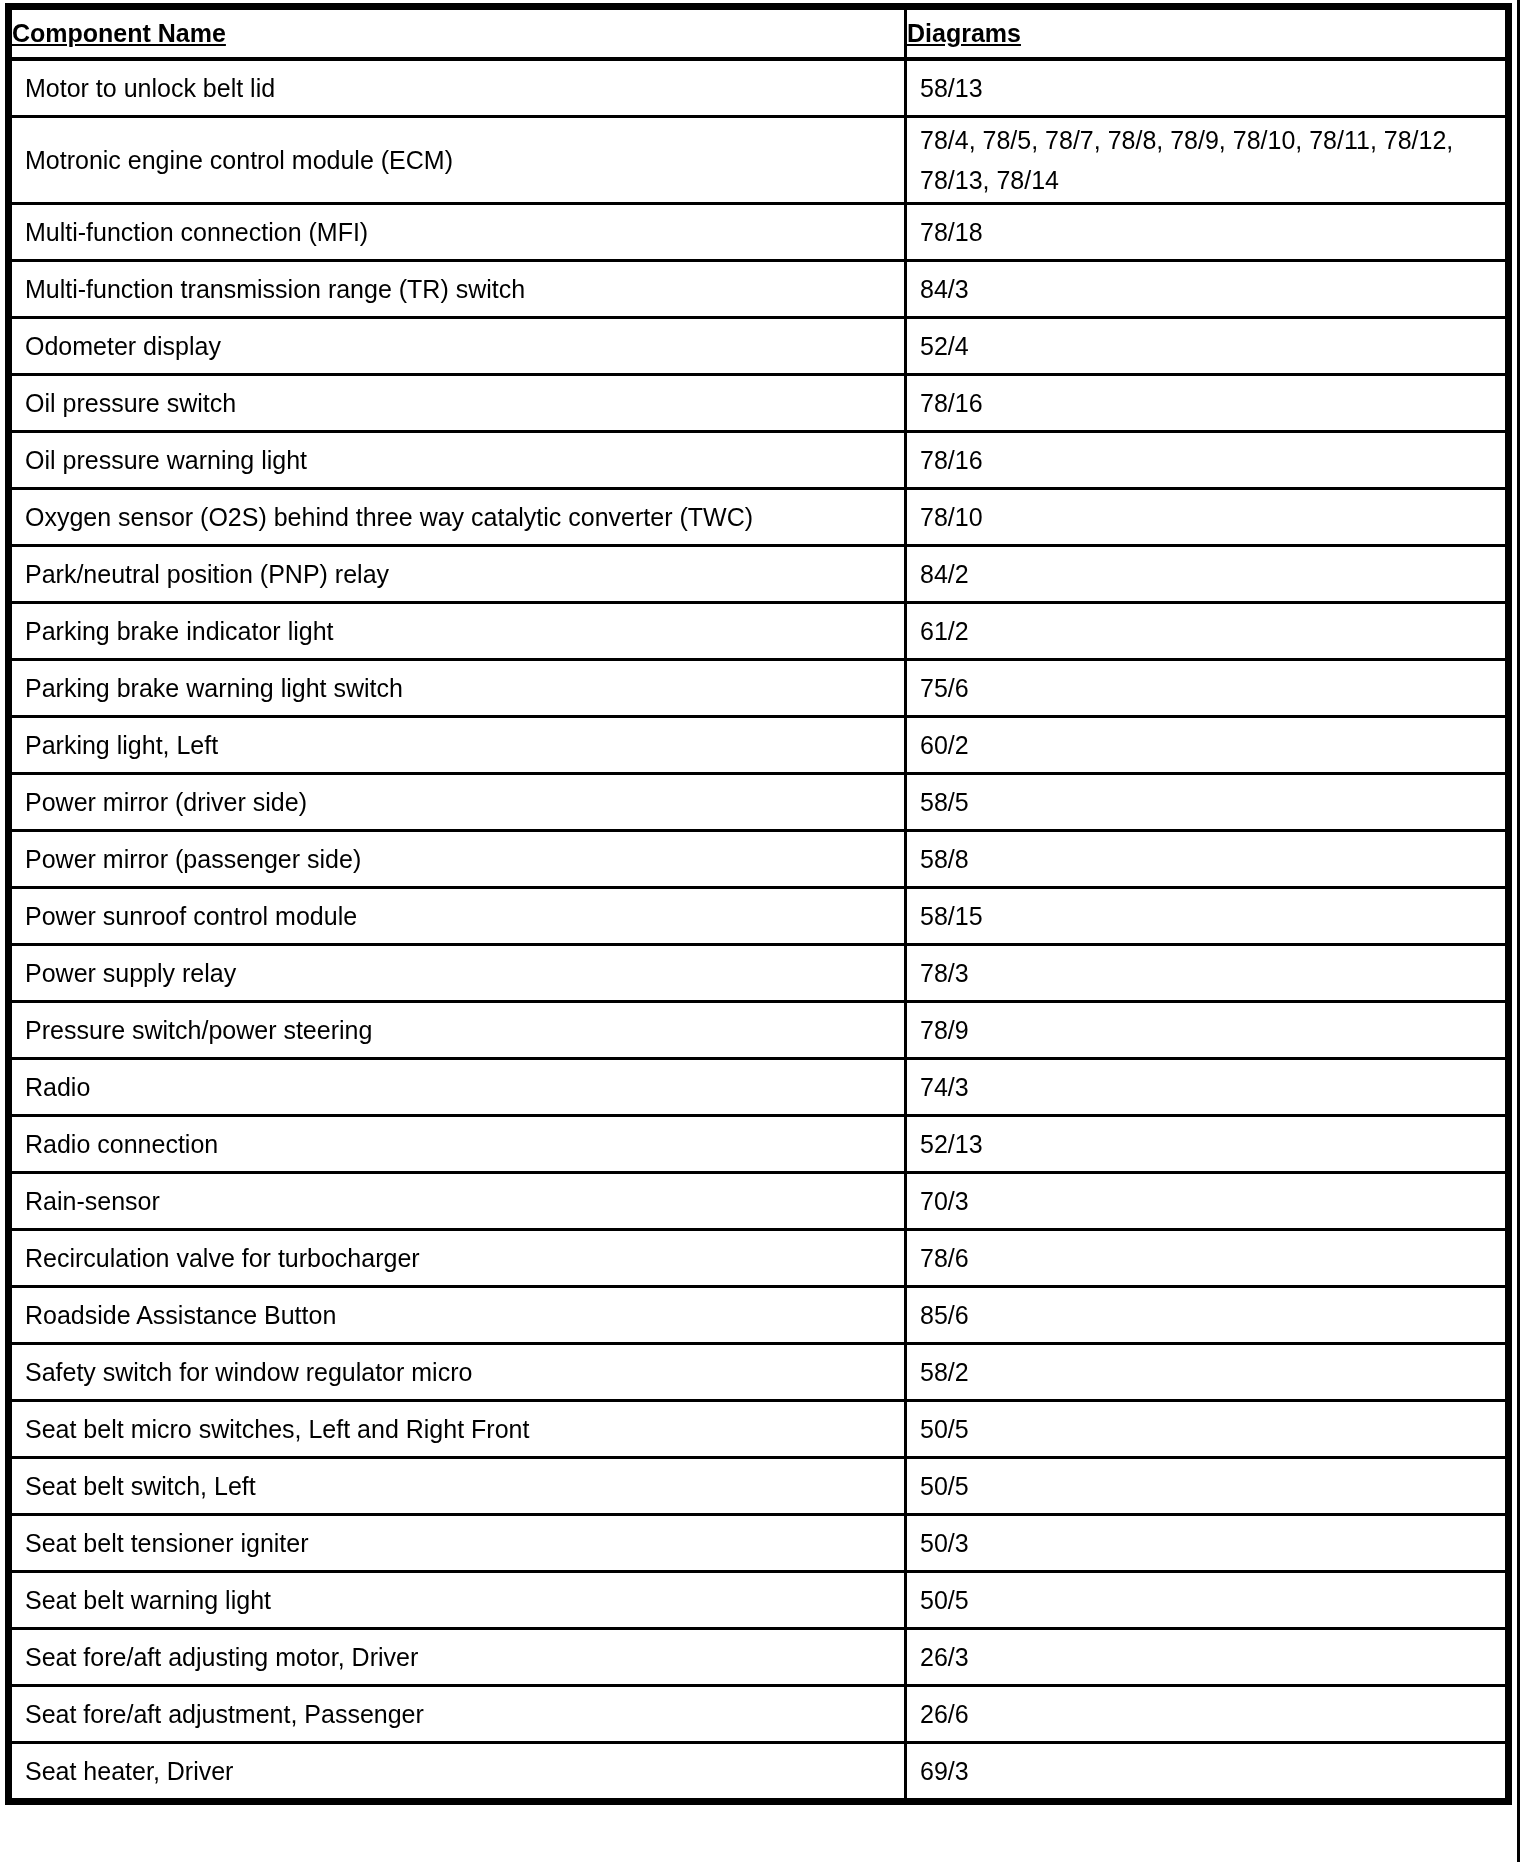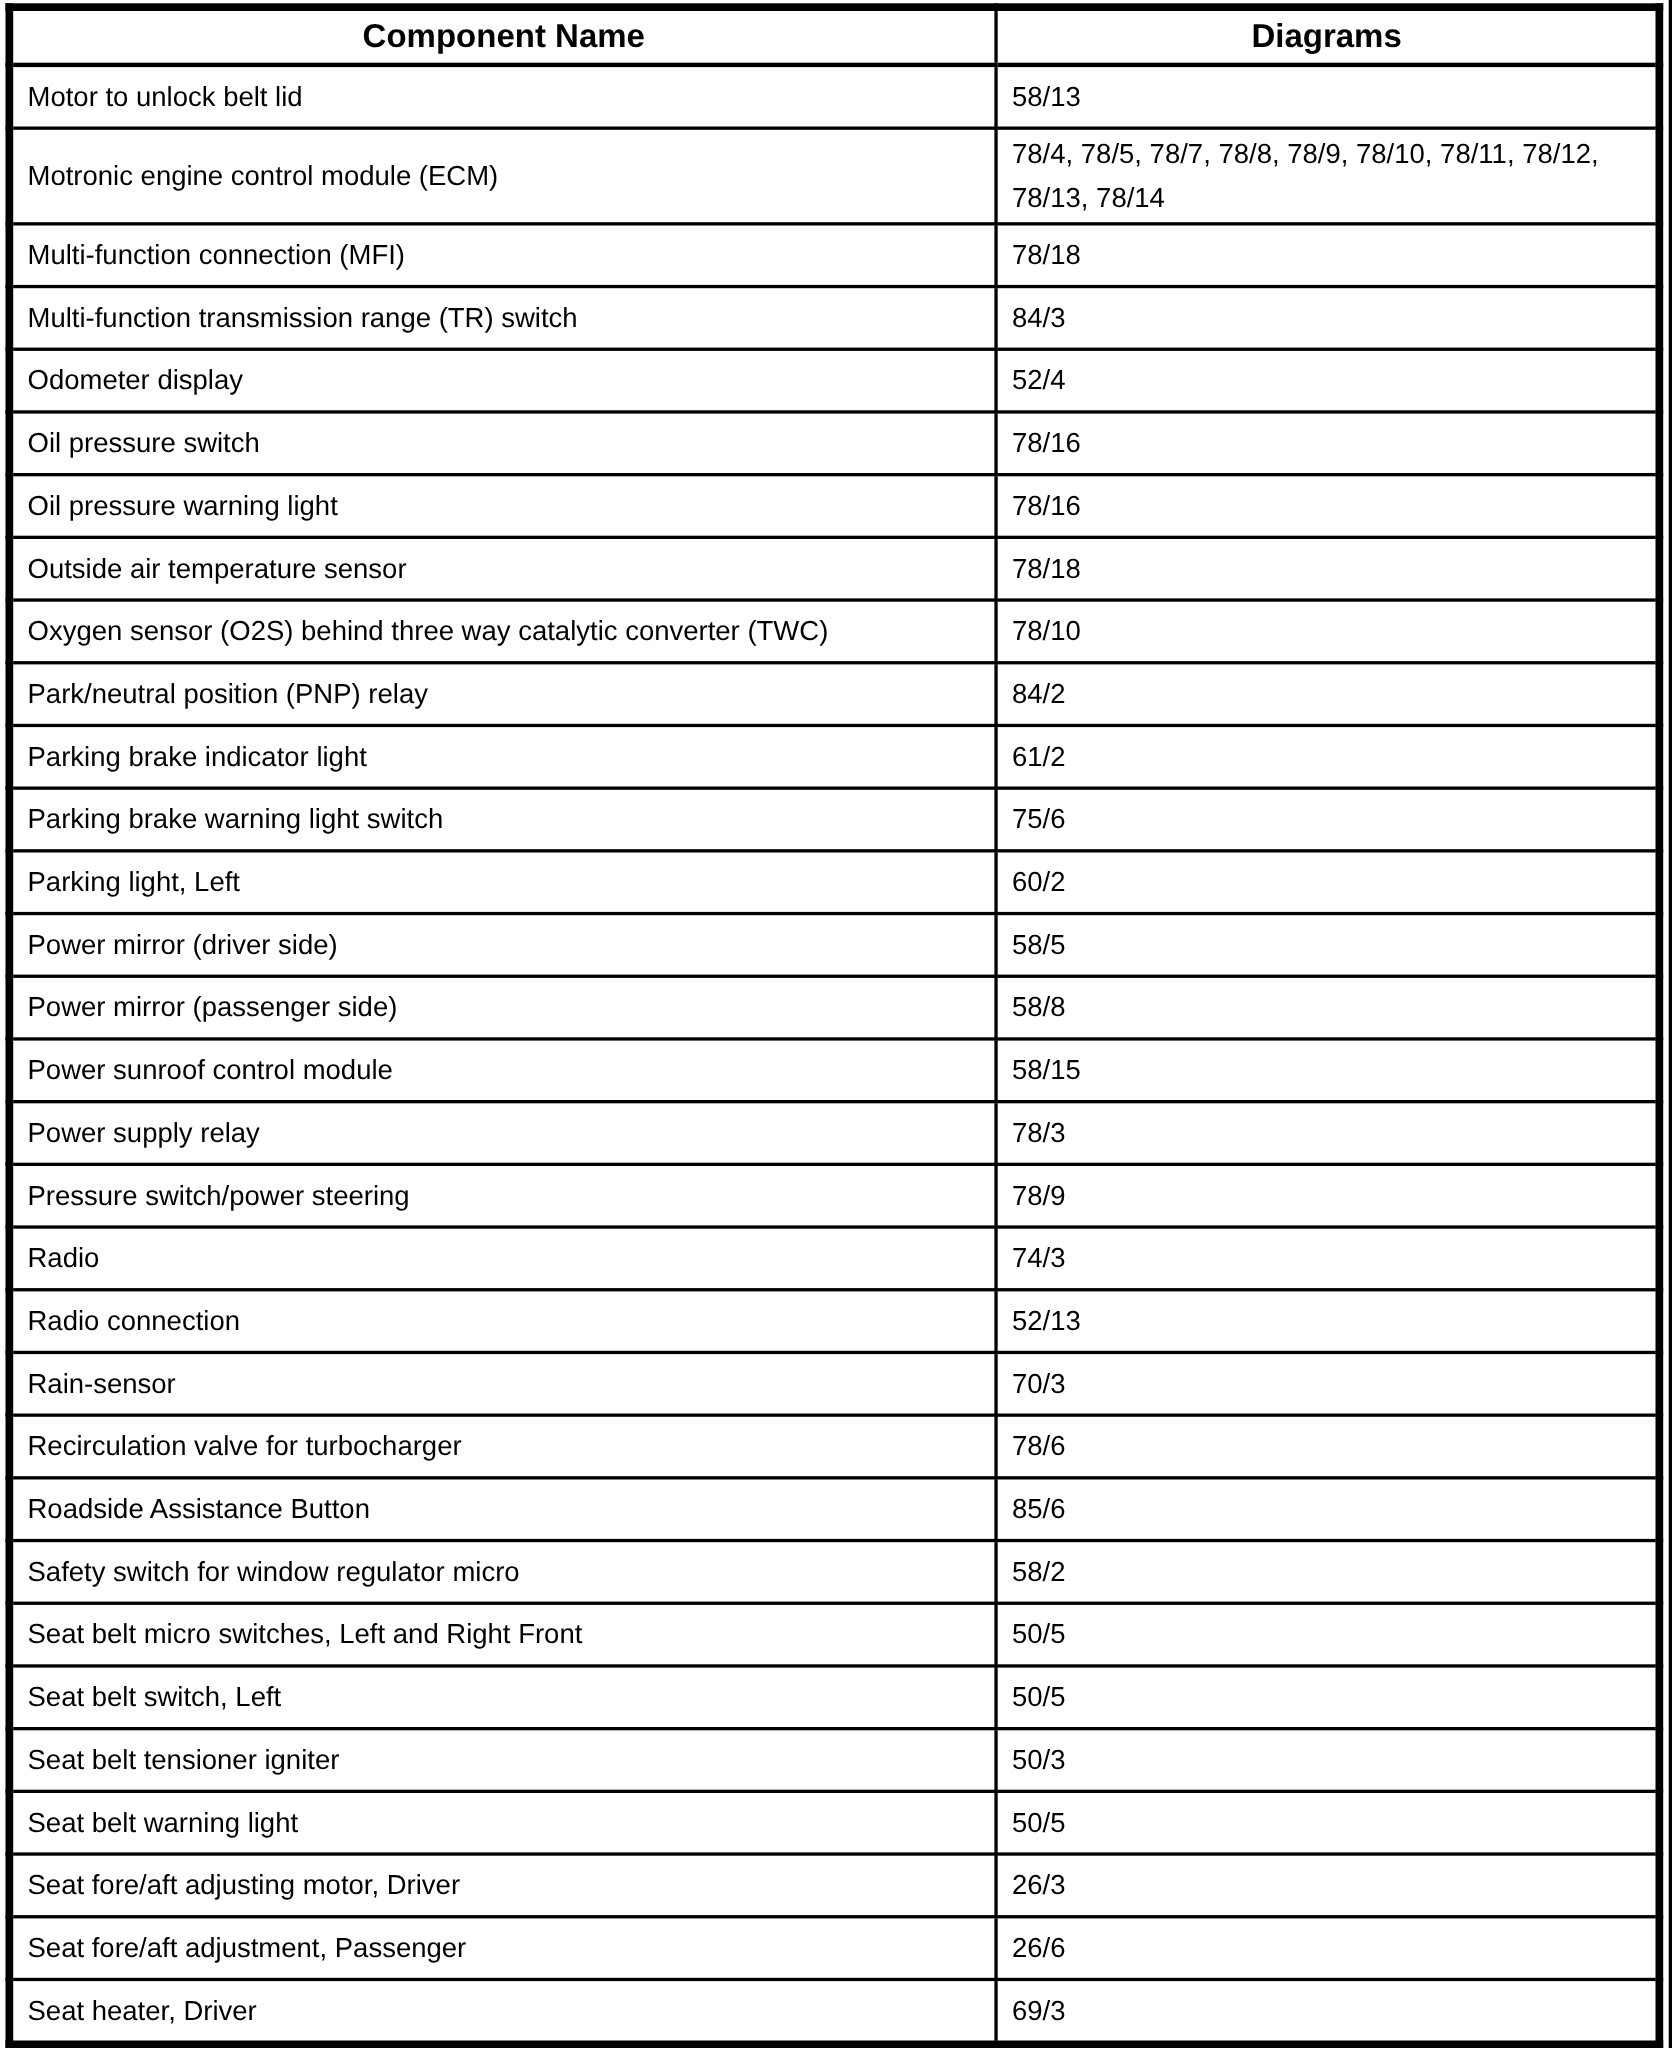--- a/index.html
+++ b/index.html
@@ -24,25 +24,26 @@
     border-collapse: collapse;
     table-layout: fixed;
     border: 7px solid #000000;
   }
   col.col-name { width: 897px; }
   col.col-diag { width: auto; }
   th {
     border: 3px solid #000000;
     border-bottom: 4px solid #000000;
     height: 47px;
-    font-size: 30px;
+    font-size: 25px;
     font-weight: bold;
-    text-align: center;
+    text-align: left;
     vertical-align: middle;
     padding: 0;
+    text-decoration: underline;
   }
   td {
     border: 3px solid #000000;
     height: 50px;
     font-size: 25px;
     line-height: 40px;
     vertical-align: middle;
     text-align: left;
     padding: 2px 6px 2px 13px;
     word-wrap: break-word;
@@ -95,24 +96,20 @@
         </tr>
         <tr>
           <td>Oil pressure switch</td>
           <td>78/16</td>
         </tr>
         <tr>
           <td>Oil pressure warning light</td>
           <td>78/16</td>
         </tr>
         <tr>
-          <td>Outside air temperature sensor</td>
-          <td>78/18</td>
-        </tr>
-        <tr>
           <td>Oxygen sensor (O2S) behind three way catalytic converter (TWC)</td>
           <td>78/10</td>
         </tr>
         <tr>
           <td>Park/neutral position (PNP) relay</td>
           <td>84/2</td>
         </tr>
         <tr>
           <td>Parking brake indicator light</td>
           <td>61/2</td>

